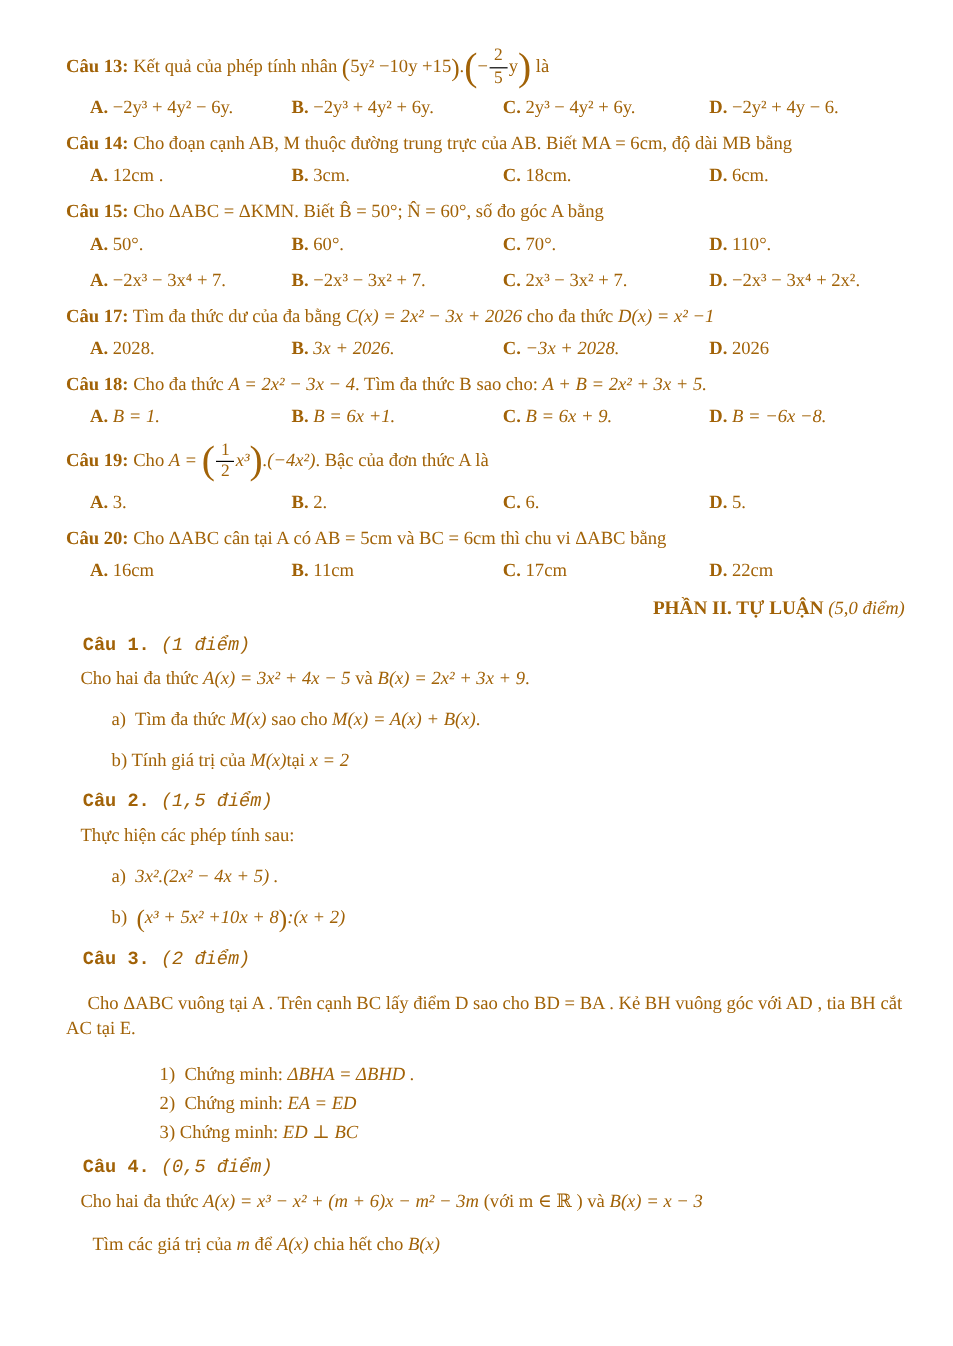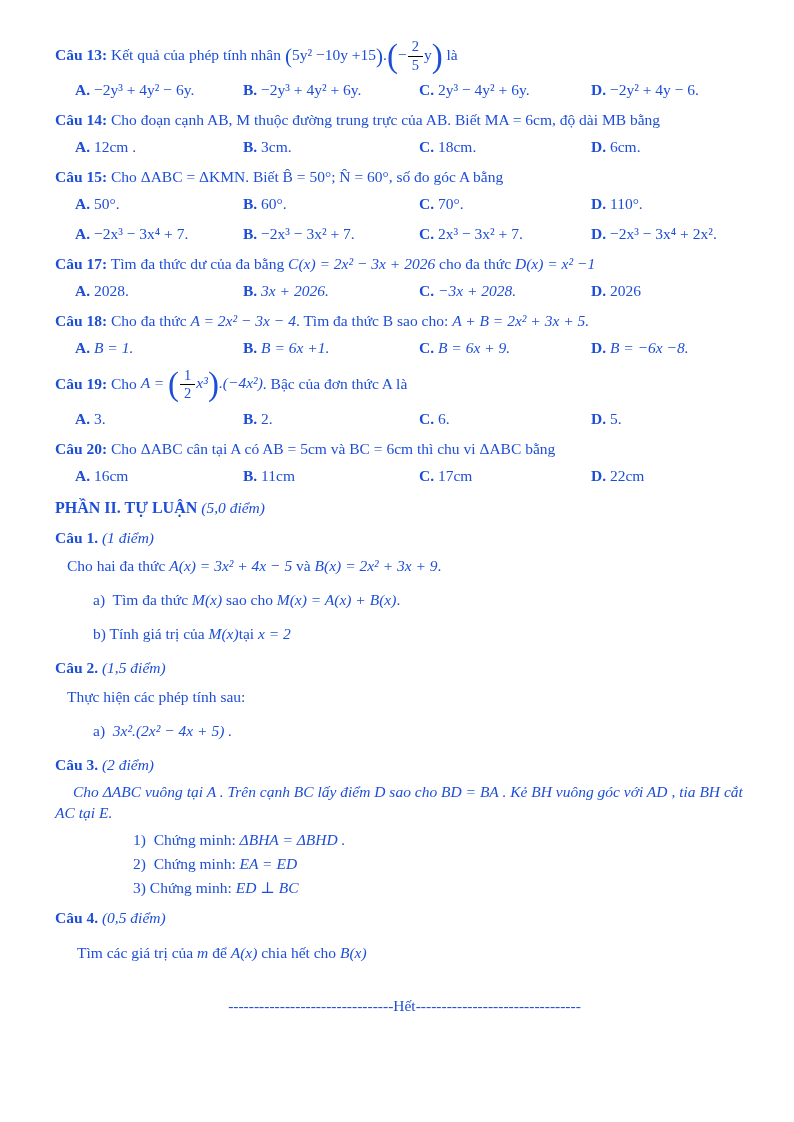--- a/index.html
+++ b/index.html
@@ -1,19 +1,19 @@
 <!DOCTYPE html>
 <html><head>
 <meta charset="utf-8">
 <style>
   * { box-sizing: border-box; }
   html, body { margin: 0; padding: 0; background: #ffffff; }
   .page {
     width: 794px; height: 1122px; overflow: hidden;
-    background: #ffffff; color: #1d4ed8;
+    background: #ffffff; color: #a16207;
     font-family: "Liberation Serif", "DejaVu Serif", serif;
     font-size: 15.5px; line-height: 1.35;
     padding: 30px 40px 0 55px;
   }
   .qlabel { font-weight: bold; }
   .qline { margin: 5px 0 2px; }
   .qline.tall { margin: 9px 0 7px; }
   .options {
     display: grid; grid-template-columns: 168px 176px 172px 1fr;
     padding-left: 20px; margin: 6px 0 9px;
@@ -23,27 +23,27 @@
   .it { font-style: italic; }
   .mexp { white-space: nowrap; }
   .frac {
     display: inline-block; vertical-align: middle; text-align: center;
     line-height: 1.08; font-size: 14.5px; padding: 0 1px;
   }
   .frac .num { display: block; border-bottom: 1px solid #000; padding: 0 4px 1px; }
   .frac .den { display: block; padding-top: 1px; }
   .bigp { font-size: 33px; line-height: 0; vertical-align: middle; font-weight: 400; }
   .p15  { font-size: 21px; line-height: 0; vertical-align: middle; }
-  .section-head { font-size: 16px; margin: 10px 0 4px; font-weight: bold; }
+  .section-head { font-size: 16px; margin: 10px 0 4px; font-weight: bold; text-align: right; }
   .section-head .pts { font-weight: normal; font-style: italic; font-size: 15.5px; }
-  .e-label { margin: 9px 0 2px; }
+  .e-label { margin: 9px 14px 2px; font-family: Liberation Mono, monospace; }
   .e-label .pts { font-style: italic; }
   .e-intro { padding-left: 12px; margin: 8px 0; }
   .e-item { padding-left: 38px; margin: 13px 0; }
-  .c3-para { margin: 6px 0; text-indent: 18px; font-style: italic; }
+  .c3-para { margin: 17px 0; text-indent: 18px; }
   .c3-item { padding-left: 78px; margin: 3px 0; }
   .c4-l2 { padding-left: 22px; margin: 15px 0 0; }
   .het { text-align: center; margin-top: 32px; }
 </style>
 </head>
 <body>
 
 <div class="page">
 
   <div>
@@ -188,20 +188,24 @@
   <div>
     <div class="e-label">
       <b>Câu 2.</b>
       <span class="pts">(1,5 điểm)</span>
     </div>
     <div class="e-intro">Thực hiện các phép tính sau:</div>
     <div class="e-item">
       <span>a)</span>&nbsp;
       <span class="it">3x².(2x² − 4x + 5) .</span>
     </div>
+    <div class="e-item">
+      <span>b)</span>&nbsp;
+      <span class="mexp"><span class="p15">(</span><span class="it">x³ + 5x² +10x + 8</span><span class="p15">)</span><span class="it">:(x + 2)</span></span>
+    </div>
   </div>
 
   <div>
     <div class="e-label">
       <b>Câu 3.</b>
       <span class="pts">(2 điểm)</span>
     </div>
     <div class="c3-para">Cho ΔABC vuông tại A . Trên cạnh BC lấy điểm D sao cho BD = BA . Kẻ BH vuông góc với AD , tia BH cắt AC tại E.</div>
     <div class="c3-item">
       <span>1)</span>&nbsp;
@@ -217,26 +221,32 @@
       <span>3)</span>
       <span>Chứng minh:</span>
       <span class="it">ED ⊥ BC</span>
     </div>
   </div>
 
   <div>
     <div class="e-label">
       <b>Câu 4.</b>
       <span class="pts">(0,5 điểm)</span>
+    </div>
+    <div class="e-intro">
+      <span>Cho hai đa thức</span>
+      <span class="it">A(x) = x³ − x² + (m + 6)x − m² − 3m</span>
+      <span>(với m ∈ ℝ )</span>
+      <span>và</span>
+      <span class="it">B(x) = x − 3</span>
     </div>
     <div class="c4-l2">
       <span>Tìm các giá trị của</span>
       <span class="it">m</span>
       <span>để</span>
       <span class="it">A(x)</span>
       <span>chia hết cho</span>
       <span class="it">B(x)</span>
     </div>
   </div>
 
-  <div class="het">--------------------------------Hết--------------------------------</div>
 
 </div>
 
 </body></html>

